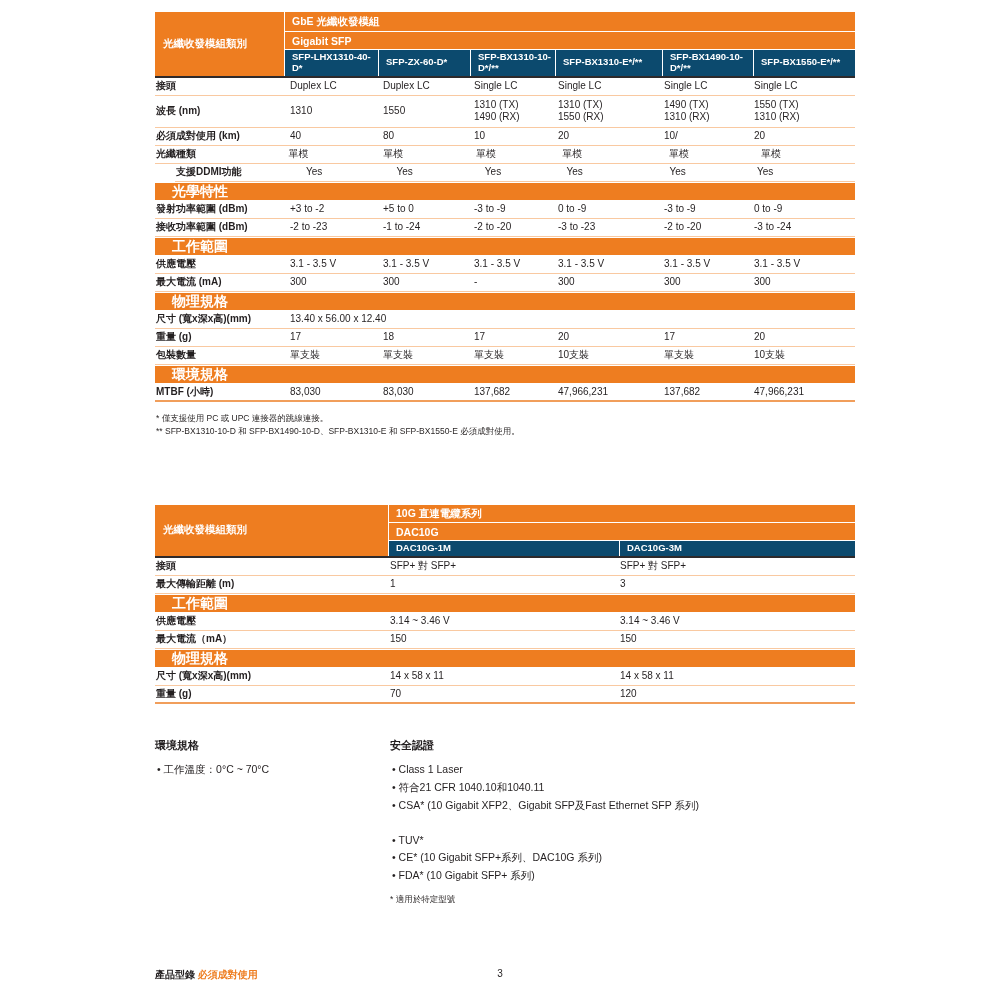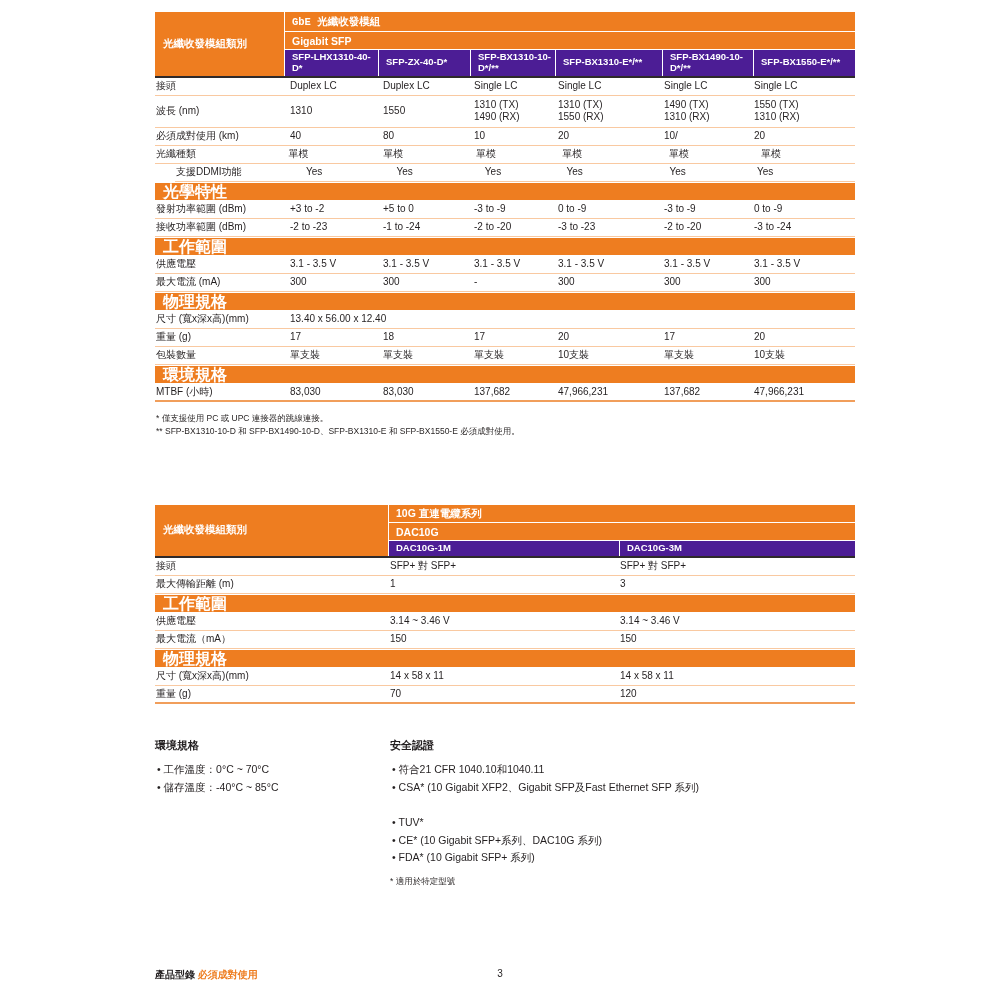--- a/index.html
+++ b/index.html
@@ -9,30 +9,30 @@
 
   
   .spec-table { position:absolute; width:700px; }
   .thead { display:flex; border-bottom:2px solid #2e2a2b; }
   .hleft { background:#ee7d20; color:#fff; font-weight:bold; font-size:10.5px;
            display:flex; align-items:center; padding-left:8px; margin-right:1px; }
   .hright { flex:1; display:flex; flex-direction:column; }
   .hband { background:#ee7d20; color:#fff; font-weight:bold; font-size:10.5px;
            display:flex; align-items:center; padding-left:7px; margin-bottom:1px; }
   .hcols { display:flex; flex:1; }
-  .hcol { background:#4c1d95; color:#fff; font-weight:bold; font-size:9.5px; line-height:1.15;
+  .hcol { background:#0c4a6e; color:#fff; font-weight:bold; font-size:9.5px; line-height:1.15;
           display:flex; align-items:center; padding:2px 4px 2px 7px; margin-right:1px;
           word-break:break-word; }
   .hcol:last-child { margin-right:0; }
 
   .drow { display:flex; align-items:center; border-bottom:1px solid #f9c9a1; }
-  .dlabel { font-weight:normal; font-size:10px; padding-left:1px; }
+  .dlabel { font-weight:bold; font-size:10px; padding-left:1px; }
   .dcell { font-size:10px; white-space:pre-line; line-height:1.25; padding-right:4px; }
-  .secbar { background:#ee7d20; color:#fff; font-weight:bold; font-size:16px;
-            height:17px; line-height:17px; padding-left:8px; margin:1px 0; }
+  .secbar { background:#ee7d20; color:#fff; font-weight:bold; font-size:14px;
+            height:17px; line-height:17px; padding-left:17px; margin:1px 0; }
 
   .footnotes { position:absolute; left:156px; top:412px; font-size:8.5px; line-height:1.55; color:#2b2727; }
 
   
   .bottom-block h3 { font-size:11px; font-weight:bold; margin-bottom:8px; }
   .bullet-item { font-size:10.5px; line-height:1.7; padding-left:2px; }
   .bullet-item::before { content:"\2022\00a0"; }
   .env-block { position:absolute; left:155px; top:738px; width:230px; }
   .safety-block { position:absolute; left:390px; top:738px; width:470px; }
   .safety-group2 { margin-top:17px; }
@@ -46,25 +46,25 @@
 </style>
 </head>
 <body>
 
 <div id="page">
 
   <div id="table1" class="spec-table" style="left:155px; top:12px;">
       <div class="thead">
         <div class="hleft" style="width: 135px;">光纖收發模組類別</div>
         <div class="hright">
-          <div class="hband" style="height: 19px; font-family: Liberation Mono, monospace;">GbE 光纖收發模組</div>
+          <div class="hband" style="height: 19px;">GbE 光纖收發模組</div>
           <div class="hband" style="height: 17px;">Gigabit SFP</div>
           <div class="hcols" style="height: 28px;">
             <div class="hcol" style="width: 93px;">SFP-LHX1310-40-D*</div>
-            <div class="hcol" style="width: 91px;">SFP-ZX-40-D*</div>
+            <div class="hcol" style="width: 91px;">SFP-ZX-60-D*</div>
             <div class="hcol" style="width: 84px;">SFP-BX1310-10-D*/**</div>
             <div class="hcol" style="width: 106px;">SFP-BX1310-E*/**</div>
             <div class="hcol" style="width: 90px;">SFP-BX1490-10-D*/**</div>
             <div class="hcol" style="width: 101px;">SFP-BX1550-E*/**</div>
           </div>
         </div>
       </div>
       <div class="drow" style="min-height: 18px;">
         <div class="dlabel" style="width: 135px;">接頭</div>
         <div class="dcell" style="width: 93px;">Duplex LC</div>
@@ -235,27 +235,27 @@
         <div class="dlabel" style="width: 235px;">重量 (g)</div>
         <div class="dcell" style="width: 230px;">70</div>
         <div class="dcell" style="width: 235px;">120</div>
       </div>
     </div>
 
   <div class="env-block bottom-block">
     <h3>環境規格</h3>
     <div id="env-items">
         <div class="bullet-item">工作溫度：0°C ~ 70°C</div>
-        <div class="bullet-item">儲存溫度：-40°C ~ 85°C</div>
       </div>
   </div>
 
   <div class="safety-block bottom-block">
     <h3>安全認證</h3>
     <div id="safety-items-1">
+        <div class="bullet-item">Class 1 Laser</div>
         <div class="bullet-item">符合21 CFR 1040.10和1040.11</div>
         <div class="bullet-item">CSA* (10 Gigabit XFP2、Gigabit SFP及Fast Ethernet SFP 系列)</div>
       </div>
     <div id="safety-items-2" class="safety-group2">
         <div class="bullet-item">TUV*</div>
         <div class="bullet-item">CE* (10 Gigabit SFP+系列、DAC10G 系列)</div>
         <div class="bullet-item">FDA* (10 Gigabit SFP+ 系列)</div>
       </div>
     <div class="safety-note">* 適用於特定型號</div>
   </div>

